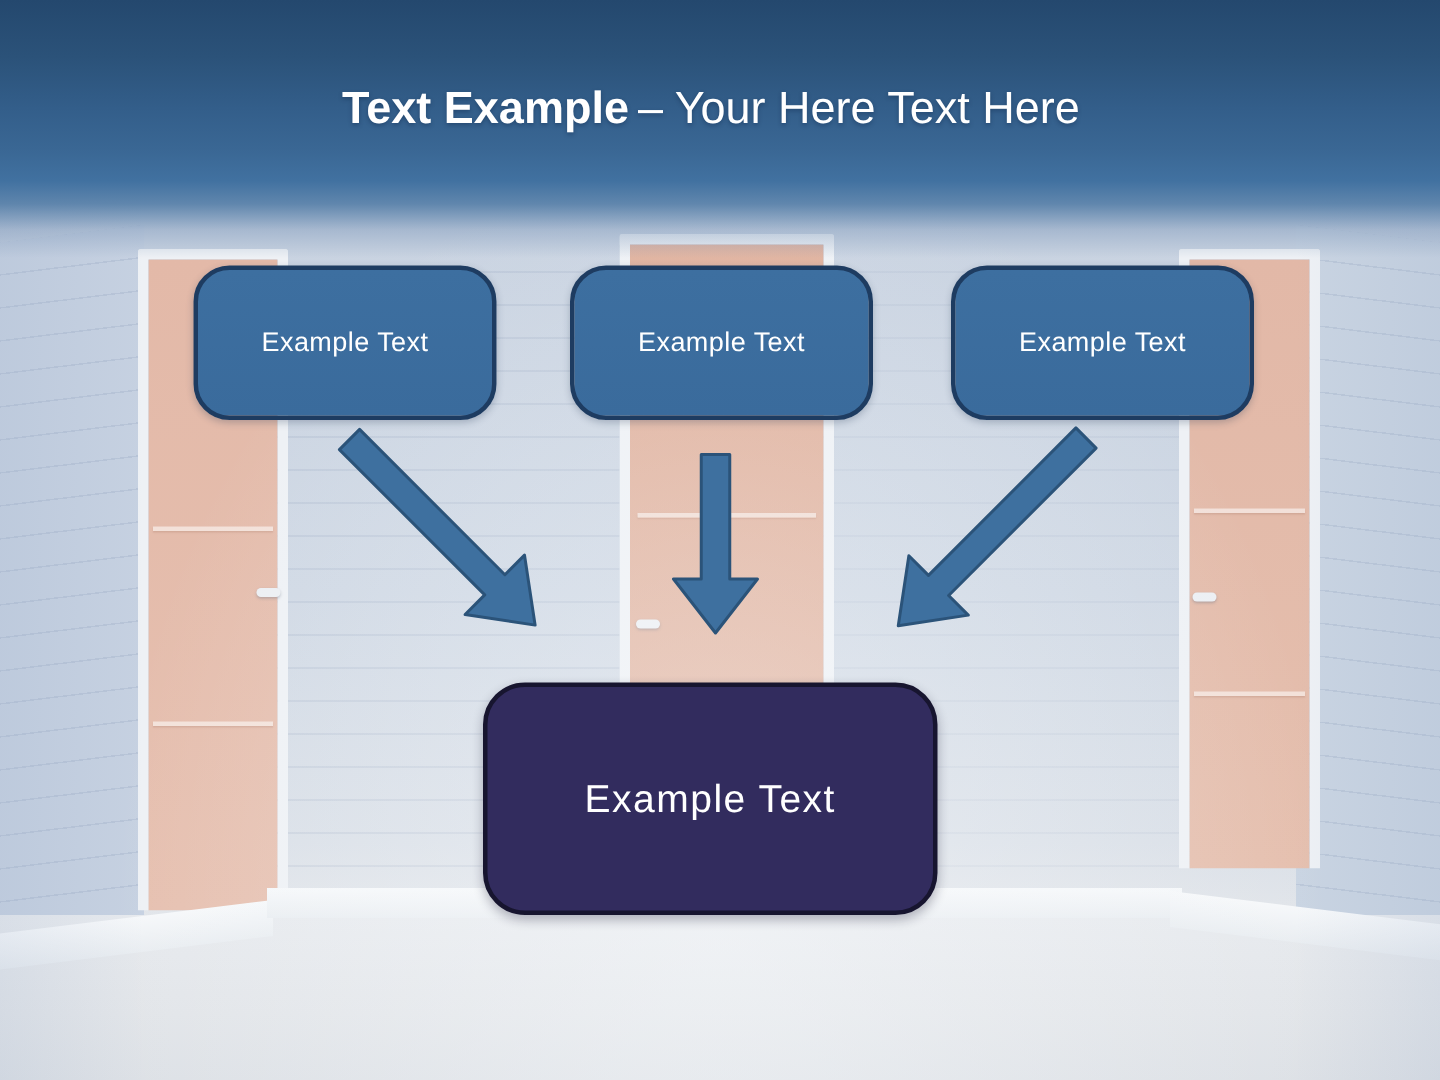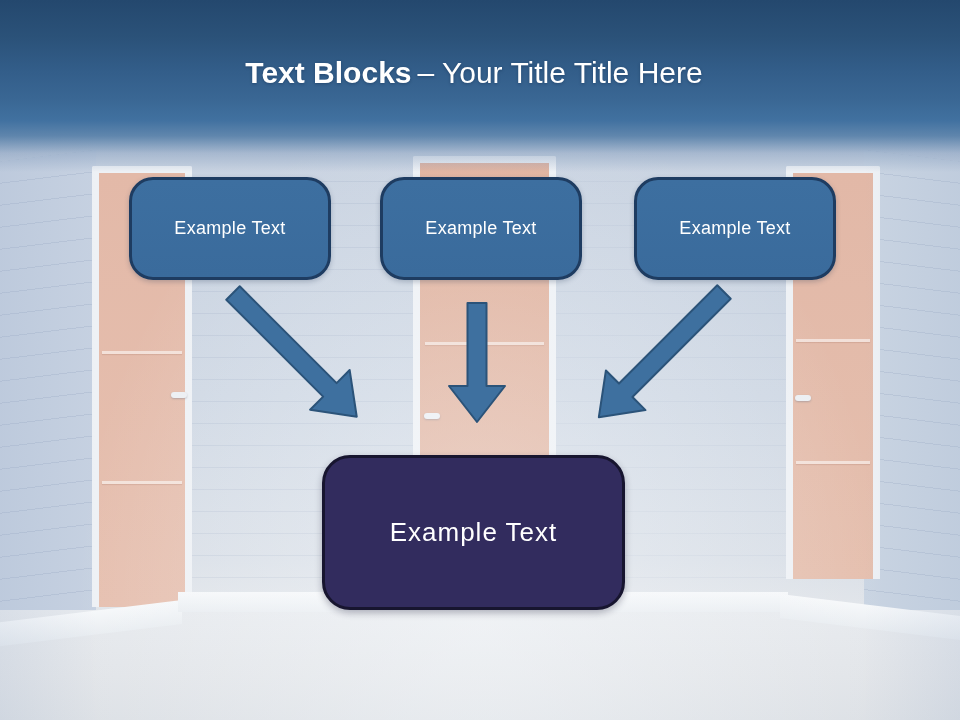--- a/index.html
+++ b/index.html
@@ -97,21 +97,21 @@
 
     <div class="floor"></div>
     <div class="baseboard bb-left"></div>
     <div class="baseboard bb-mid"></div>
     <div class="baseboard bb-right"></div>
     <div class="wash"></div>
   </div>
 
   <div class="header"></div>
   <h1 class="title">
-    <span class="t-bold">Text Blocks</span><span class="t-rest">– Your Title Title Here</span>
+    <span class="t-bold">Text Example</span><span class="t-rest">– Your Here Text Here</span>
   </h1>
 
   <svg class="arrows" viewBox="0 0 960 720">
     <g transform="translate(233,293) rotate(-45)">
       <polygon points="-9.5,0 9.5,0 9.5,137 28,137 0,175 -28,137 -9.5,137"></polygon>
     </g>
     <g transform="translate(477,303)">
       <polygon points="-9.5,0 9.5,0 9.5,83 28,83 0,119 -28,83 -9.5,83"></polygon>
     </g>
     <g transform="translate(724,292) rotate(45)">

